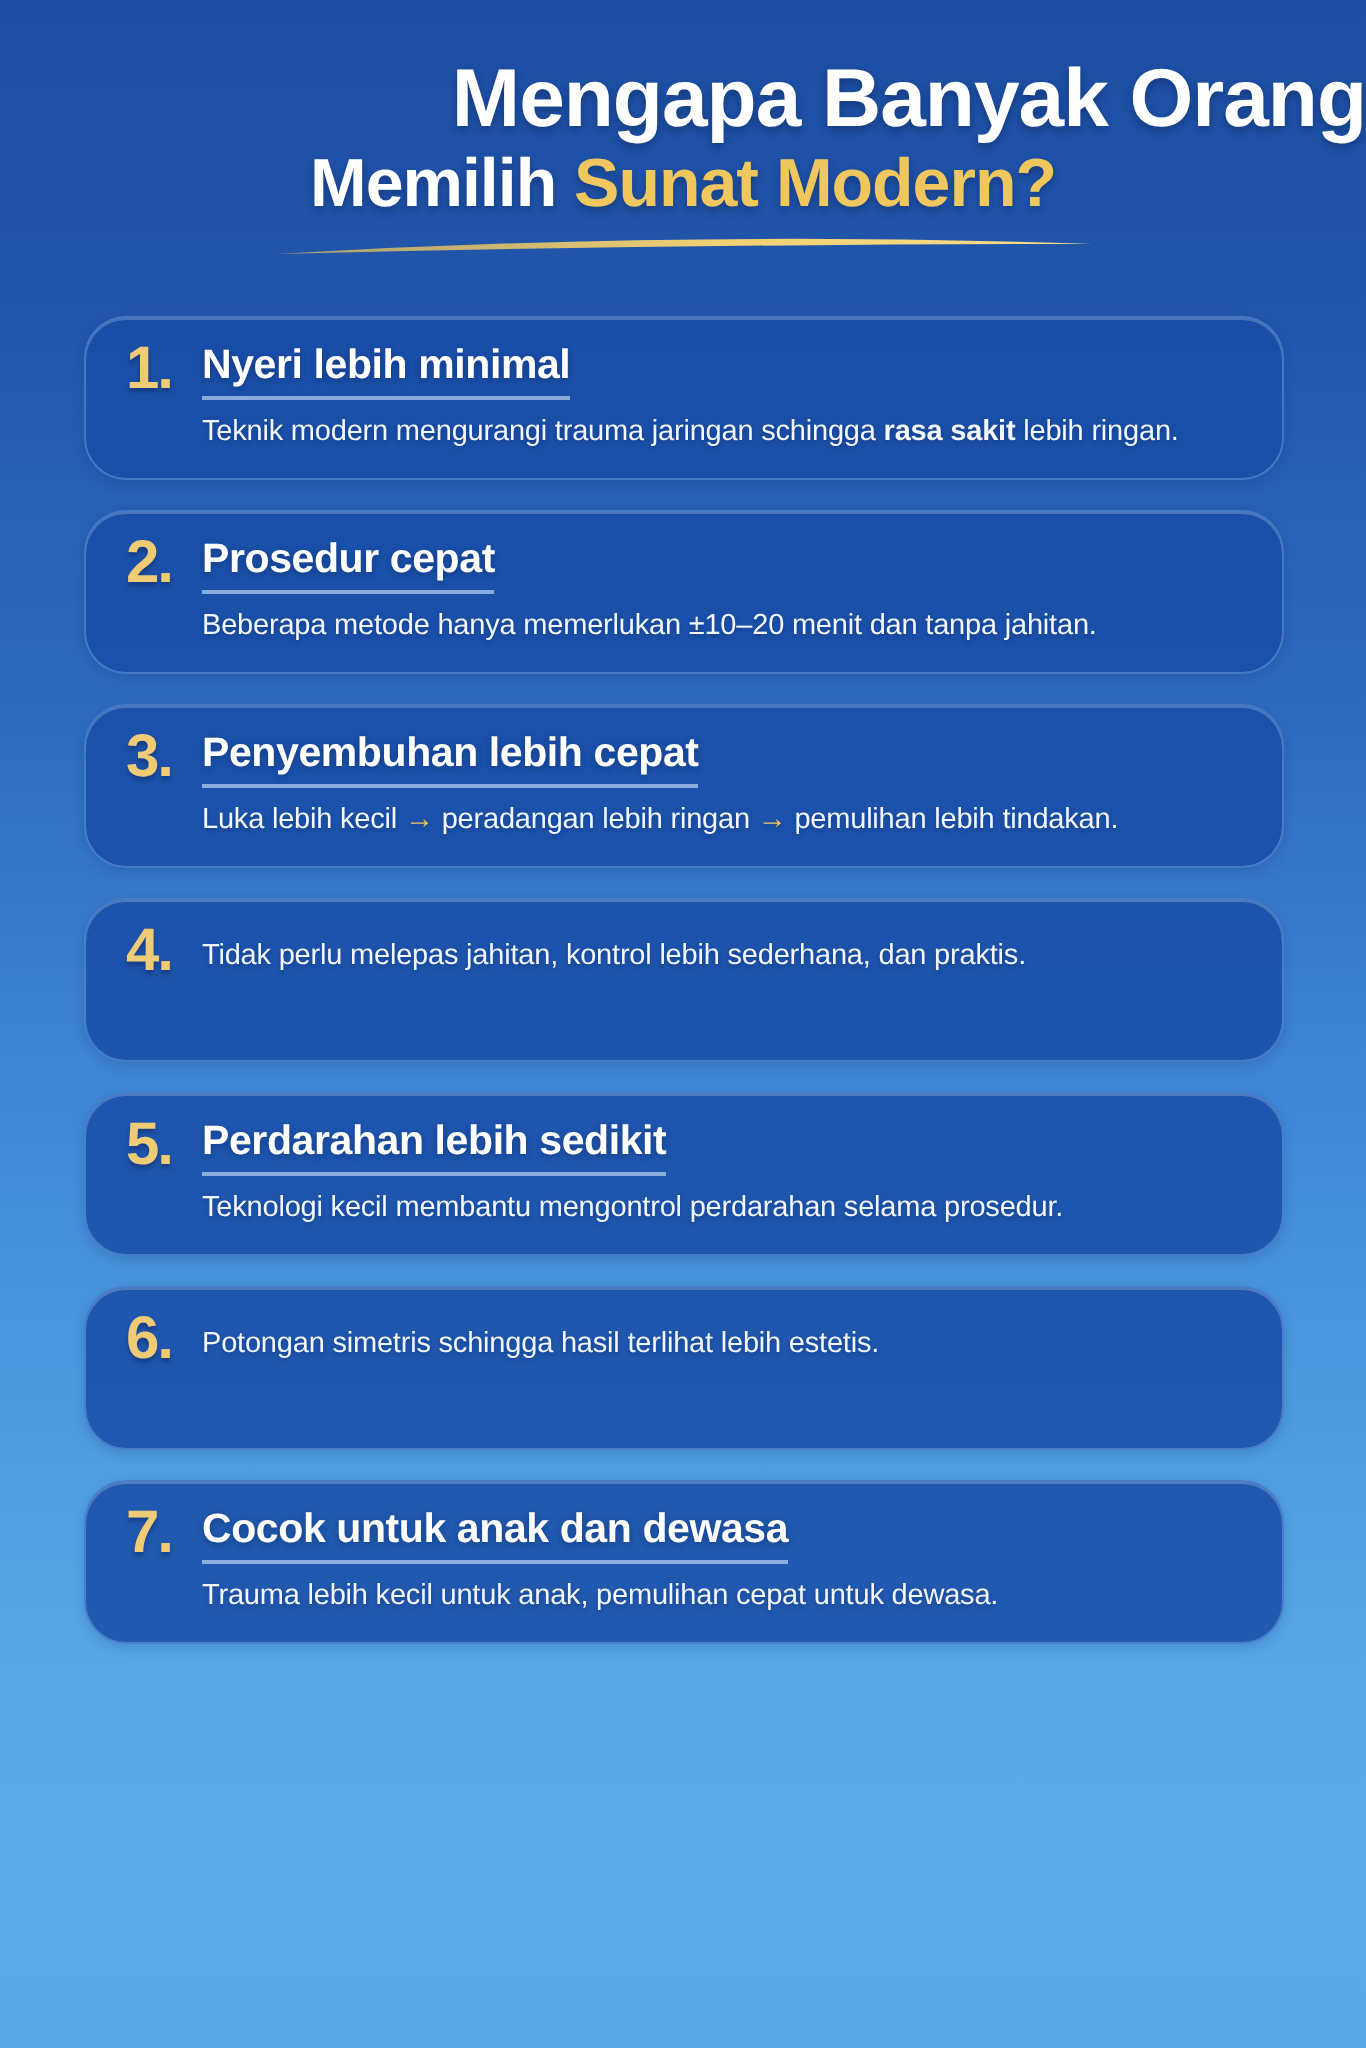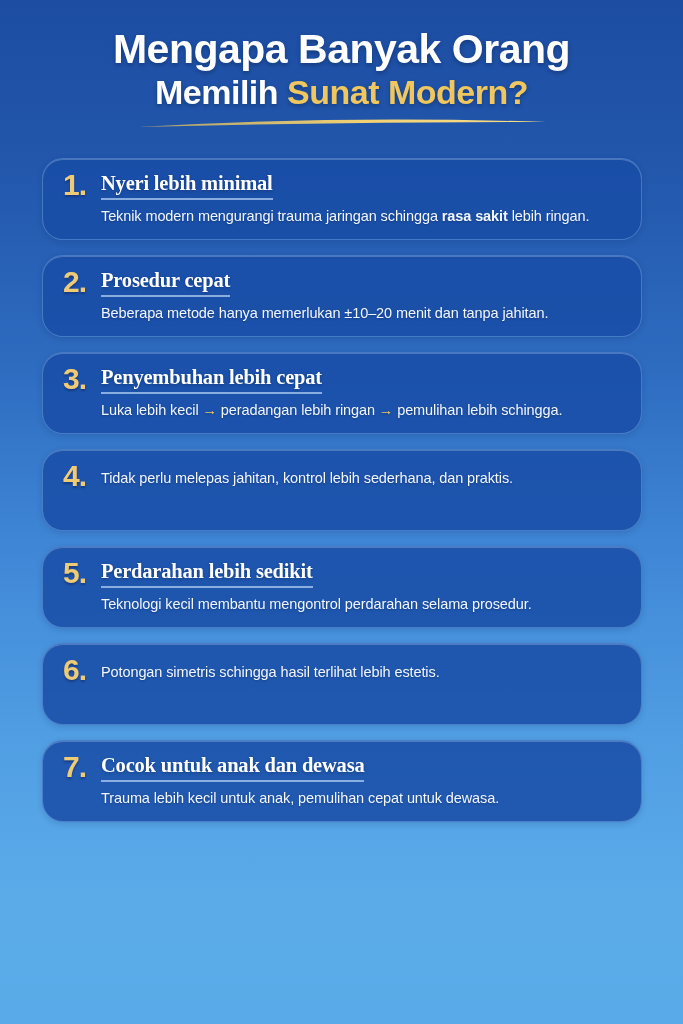--- a/index.html
+++ b/index.html
@@ -9,21 +9,21 @@
     background:linear-gradient(180deg,
       var(--bg_top) 0%, #2257ac 16%, #2e6cc0 36%,
       var(--bg_mid) 55%, #52a0e4 74%, var(--bg_bottom) 88%, #59aae8 100%);
   }
   .page{width:683px;height:1024px;position:relative;}
 
   
   .header{padding-top:25px;text-align:center;}
   .title-line1{
     margin:0;color:#ffffff;font-size:41px;line-height:1.18;font-weight:bold;
-    letter-spacing:-0.5px;text-shadow:0 2px 4px rgba(8,30,75,.45);
+    letter-spacing:-0.5px;text-shadow:0 2px 4px rgba(8,30,75,.45);text-align:right;
   }
   .title-line2{
     margin:0;font-size:34px;line-height:1.15;font-weight:bold;
     letter-spacing:-0.5px;text-shadow:0 2px 4px rgba(8,30,75,.45);color:#ffffff;
   }
   .title-line2 .hl{color:var(--gold);text-align:center;}
   .swoosh{display:block;margin:3px auto 0 auto;}
 
   
   .cards{margin:27px 41px 0 42px;}
@@ -39,21 +39,20 @@
     flex:0 0 38px;color:var(--number_gold);font-weight:bold;font-size:30px;
     line-height:26px;margin-top:1px;letter-spacing:-1px;
     text-shadow:0 2px 2px rgba(15,40,95,.5);
   }
   .card-text{flex:1;min-width:0;}
   .card-title{
     display:inline-block;margin:0;color:#ffffff;font-size:20.5px;line-height:24px;
     font-weight:bold;letter-spacing:-0.2px;
     padding-bottom:3px;border-bottom:2px solid var(--underline);
     text-shadow:0 1px 3px rgba(10,35,85,.45);
-    font-family:Liberation Serif, serif;
   }
   .card-body{
     margin:7px 0 0 0;color:var(--text);font-size:14.5px;line-height:19px;
     letter-spacing:-0.1px;white-space:nowrap;
     text-shadow:0 1px 2px rgba(10,35,85,.4);
   }
   .card-body .seg-bold{font-weight:bold;margin-top:38px;}
   .card-body .seg-arrow{color:var(--arrow_gold);font-weight:bold;}
 </style>
 </head>
@@ -96,21 +95,21 @@
           <p class="card-body"><span class="seg-normal">Beberapa metode hanya memerlukan ±10–20 menit dan tanpa jahitan.</span></p>
         </div>
       </div>
     </section>
 
     <section class="card">
       <div class="card-row">
         <span class="num">3.</span>
         <div class="card-text">
           <h3 class="card-title">Penyembuhan lebih cepat</h3>
-          <p class="card-body"><span class="seg-normal">Luka lebih kecil </span><span class="seg-arrow">→</span><span class="seg-normal"> peradangan lebih ringan </span><span class="seg-arrow">→</span><span class="seg-normal"> pemulihan lebih schingga.</span></p>
+          <p class="card-body"><span class="seg-normal">Luka lebih kecil </span><span class="seg-arrow">→</span><span class="seg-normal"> peradangan lebih ringan </span><span class="seg-arrow">→</span><span class="seg-normal"> pemulihan lebih tindakan.</span></p>
         </div>
       </div>
     </section>
 
     <section class="card">
       <div class="card-row">
         <span class="num">4.</span>
         <div class="card-text">
           <p class="card-body"><span class="seg-normal">Tidak perlu melepas jahitan, kontrol lebih sederhana, dan praktis.</span></p>
         </div>

